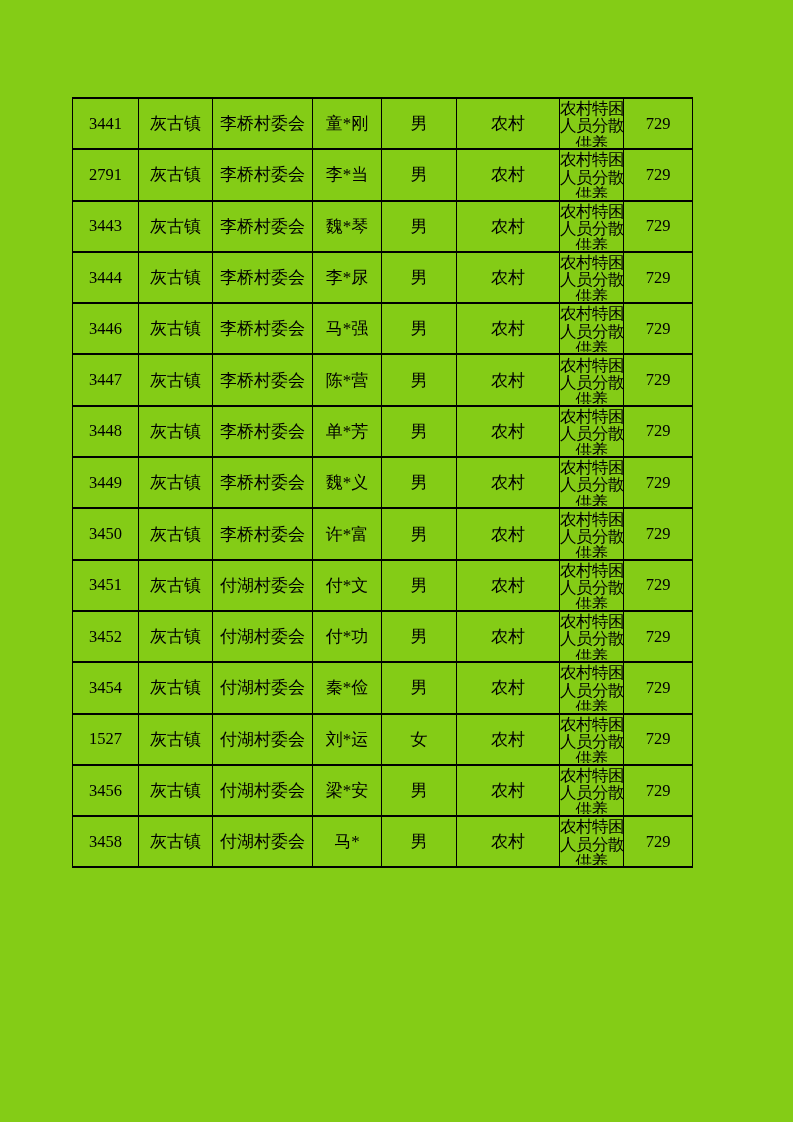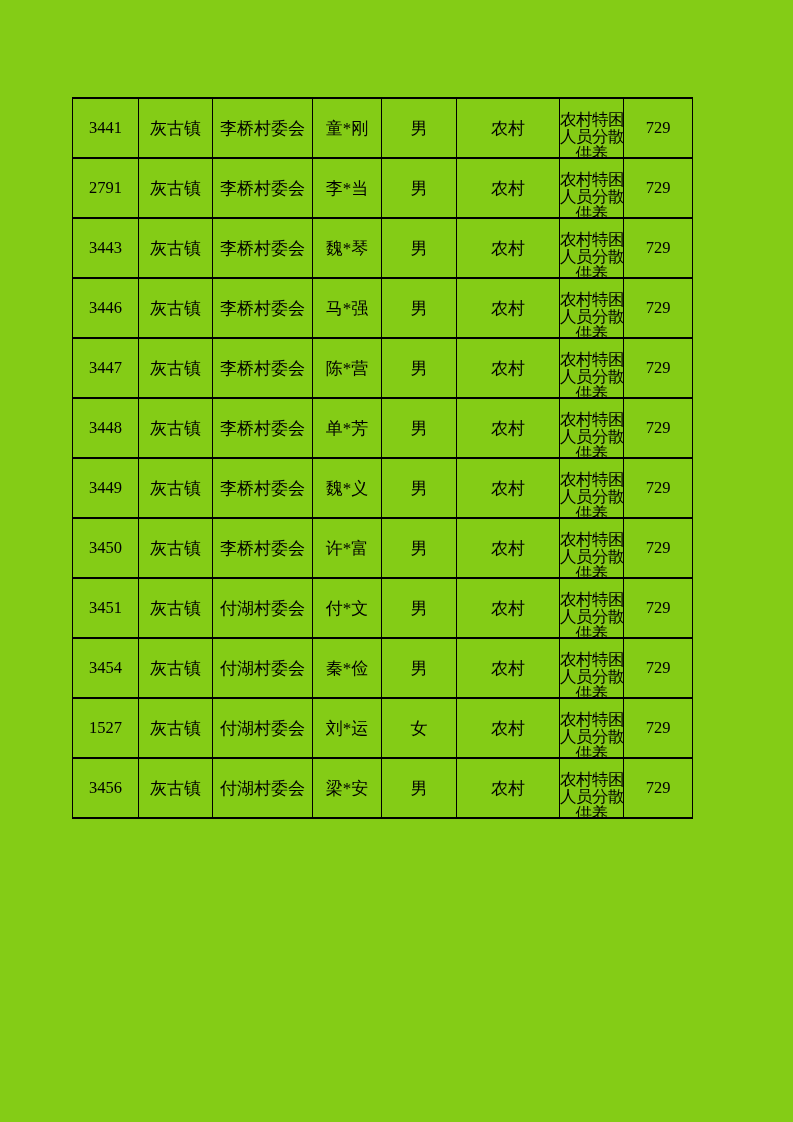--- a/index.html
+++ b/index.html
@@ -40,21 +40,22 @@
   }
   table.roster tr {
     height: 49.3px;
   }
   td.cell-welfare {
     vertical-align: top;
   }
   td.cell-welfare .clip {
     height: 46px;
     overflow: hidden;
-    padding-top: 12px;
+    padding-top: 1px;
+    font-family: Liberation Mono, monospace;
   }
   td.cell-welfare .clip .line {
     display: block;
     line-height: 17.2px;
     font-size: 16.5px;
     letter-spacing: -0.5px;
     text-align: center;
     white-space: nowrap;
   }
   .num {
@@ -119,20 +120,36 @@
           <td class="cell-welfare">
             <div class="clip" title="农村特困人员分散供养">
               <span class="line">农村特困</span>
               <span class="line">人员分散</span>
               <span class="line">供养</span>
             </div>
           </td>
           <td class="cell-amount num">729</td>
         </tr>
         <tr>
+          <td class="cell-serial num">3444</td>
+          <td class="cell-town">灰古镇</td>
+          <td class="cell-village">李桥村委会</td>
+          <td class="cell-name">李*尿</td>
+          <td class="cell-gender">男</td>
+          <td class="cell-residence">农村</td>
+          <td class="cell-welfare">
+            <div class="clip" title="农村特困人员分散供养">
+              <span class="line">农村特困</span>
+              <span class="line">人员分散</span>
+              <span class="line">供养</span>
+            </div>
+          </td>
+          <td class="cell-amount num">729</td>
+        </tr>
+        <tr>
           <td class="cell-serial num">3446</td>
           <td class="cell-town">灰古镇</td>
           <td class="cell-village">李桥村委会</td>
           <td class="cell-name">马*强</td>
           <td class="cell-gender">男</td>
           <td class="cell-residence">农村</td>
           <td class="cell-welfare">
             <div class="clip" title="农村特困人员分散供养">
               <span class="line">农村特困</span>
               <span class="line">人员分散</span>
@@ -203,20 +220,36 @@
               <span class="line">供养</span>
             </div>
           </td>
           <td class="cell-amount num">729</td>
         </tr>
         <tr>
           <td class="cell-serial num">3451</td>
           <td class="cell-town">灰古镇</td>
           <td class="cell-village">付湖村委会</td>
           <td class="cell-name">付*文</td>
+          <td class="cell-gender">男</td>
+          <td class="cell-residence">农村</td>
+          <td class="cell-welfare">
+            <div class="clip" title="农村特困人员分散供养">
+              <span class="line">农村特困</span>
+              <span class="line">人员分散</span>
+              <span class="line">供养</span>
+            </div>
+          </td>
+          <td class="cell-amount num">729</td>
+        </tr>
+        <tr>
+          <td class="cell-serial num">3452</td>
+          <td class="cell-town">灰古镇</td>
+          <td class="cell-village">付湖村委会</td>
+          <td class="cell-name">付*功</td>
           <td class="cell-gender">男</td>
           <td class="cell-residence">农村</td>
           <td class="cell-welfare">
             <div class="clip" title="农村特困人员分散供养">
               <span class="line">农村特困</span>
               <span class="line">人员分散</span>
               <span class="line">供养</span>
             </div>
           </td>
           <td class="cell-amount num">729</td>
@@ -251,20 +284,36 @@
               <span class="line">供养</span>
             </div>
           </td>
           <td class="cell-amount num">729</td>
         </tr>
         <tr>
           <td class="cell-serial num">3456</td>
           <td class="cell-town">灰古镇</td>
           <td class="cell-village">付湖村委会</td>
           <td class="cell-name">梁*安</td>
+          <td class="cell-gender">男</td>
+          <td class="cell-residence">农村</td>
+          <td class="cell-welfare">
+            <div class="clip" title="农村特困人员分散供养">
+              <span class="line">农村特困</span>
+              <span class="line">人员分散</span>
+              <span class="line">供养</span>
+            </div>
+          </td>
+          <td class="cell-amount num">729</td>
+        </tr>
+        <tr>
+          <td class="cell-serial num">3458</td>
+          <td class="cell-town">灰古镇</td>
+          <td class="cell-village">付湖村委会</td>
+          <td class="cell-name">马*</td>
           <td class="cell-gender">男</td>
           <td class="cell-residence">农村</td>
           <td class="cell-welfare">
             <div class="clip" title="农村特困人员分散供养">
               <span class="line">农村特困</span>
               <span class="line">人员分散</span>
               <span class="line">供养</span>
             </div>
           </td>
           <td class="cell-amount num">729</td>

